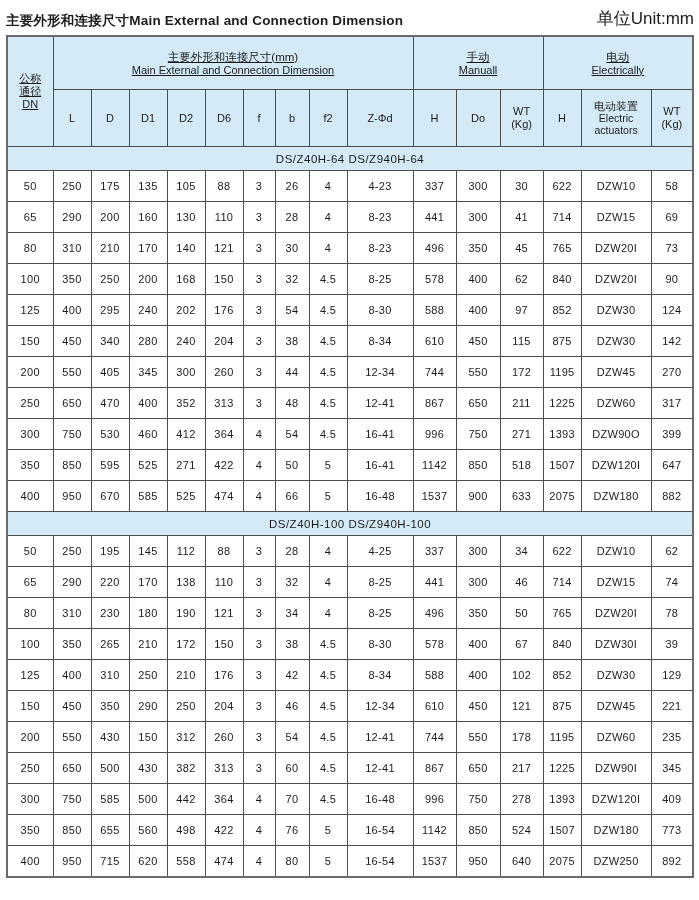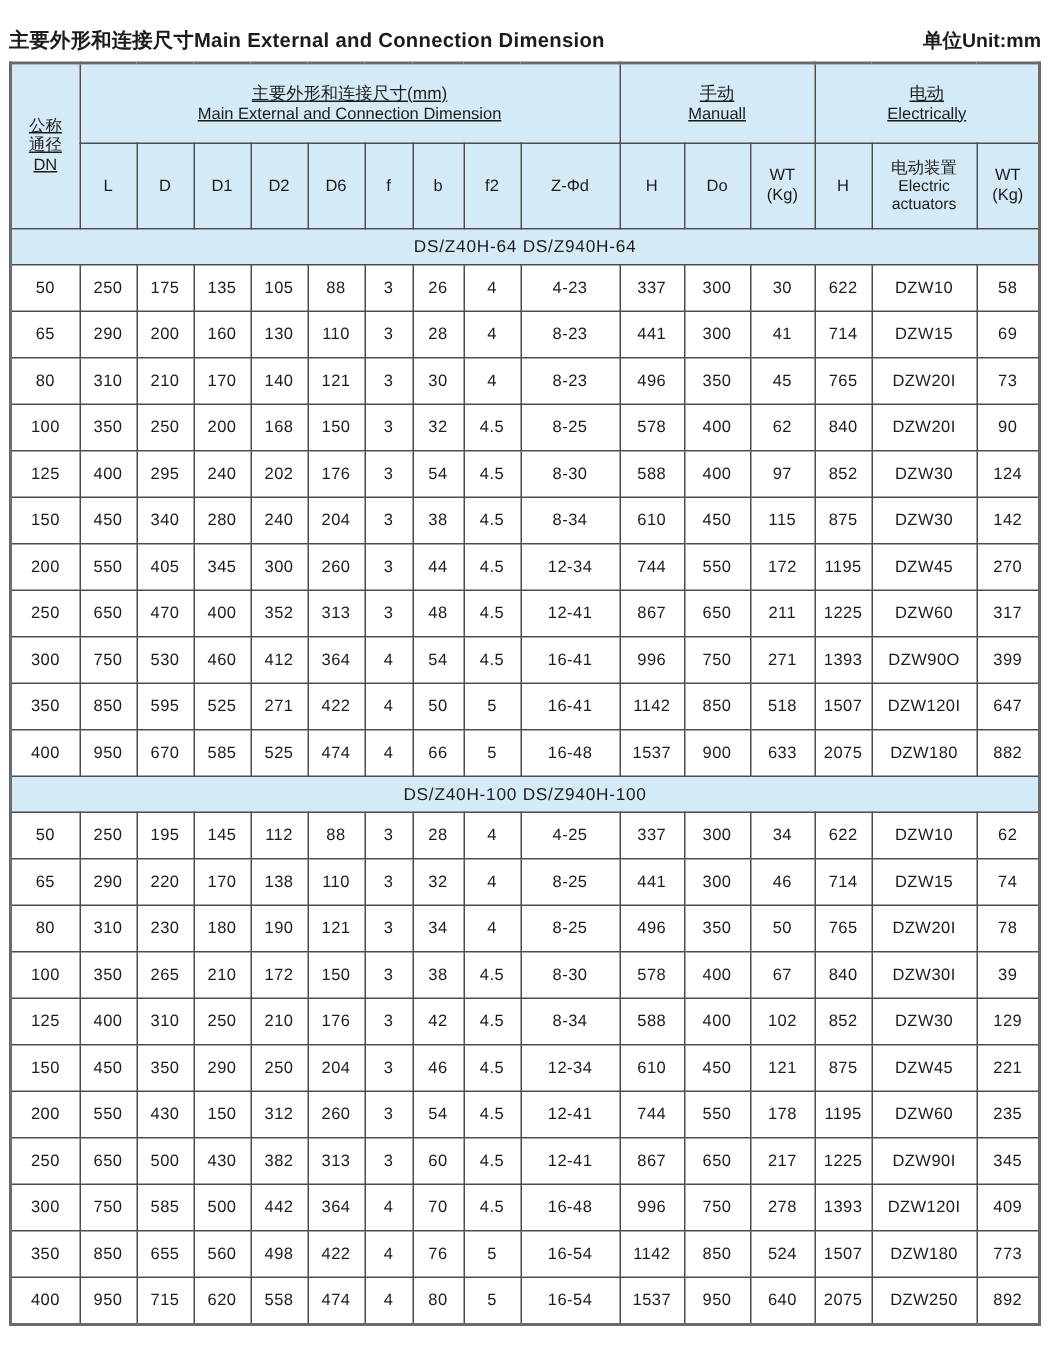--- a/index.html
+++ b/index.html
@@ -7,27 +7,27 @@
     --border:#4d4d4d;
     --text:#1c1c1c;
   }
   html,body{margin:0;padding:0;background:#ffffff;}
   body{
     width:699px;height:900px;
     font-family:"Liberation Sans","DejaVu Sans",sans-serif;
     color:var(--text);
     -webkit-font-smoothing:antialiased;
   }
-  .page{padding:14px 5px 0 6px;border-radius:26px;}
+  .page{padding:3px 5px 0 6px;border-radius:26px;}
   .titlebar{
     display:flex;justify-content:space-between;align-items:flex-end;
     padding:4px 0 5px 0;
   }
   .title-left{font-size:13.5px;font-weight:bold;letter-spacing:0.2px;}
-  .title-right{font-size:13px;font-weight:bold;}
+  .title-right{font-size:17px;font-weight:normal;}
   table{
     border-collapse:collapse;
     table-layout:fixed;
     width:688px;
     border:2px solid #6a6a6a;
   }
   th,td{
     border:1px solid var(--border);
     text-align:center;vertical-align:middle;
     font-size:11px;font-weight:normal;

